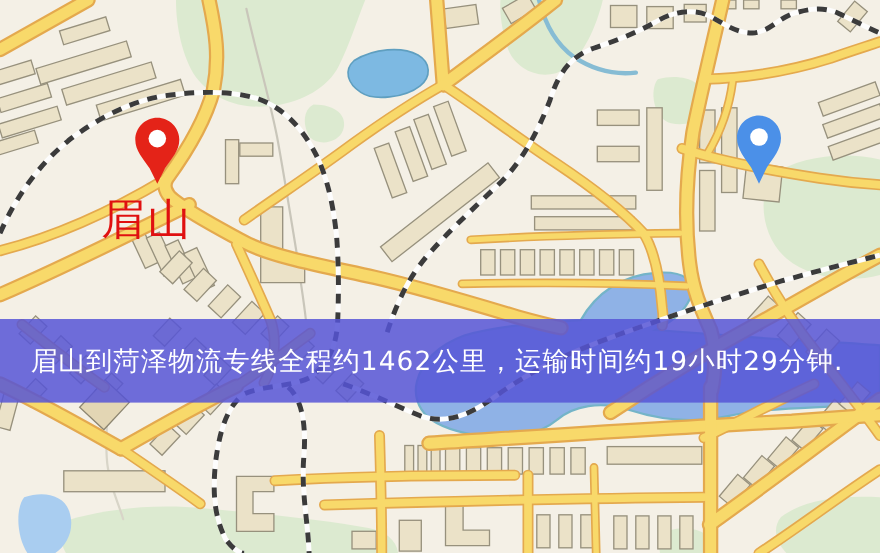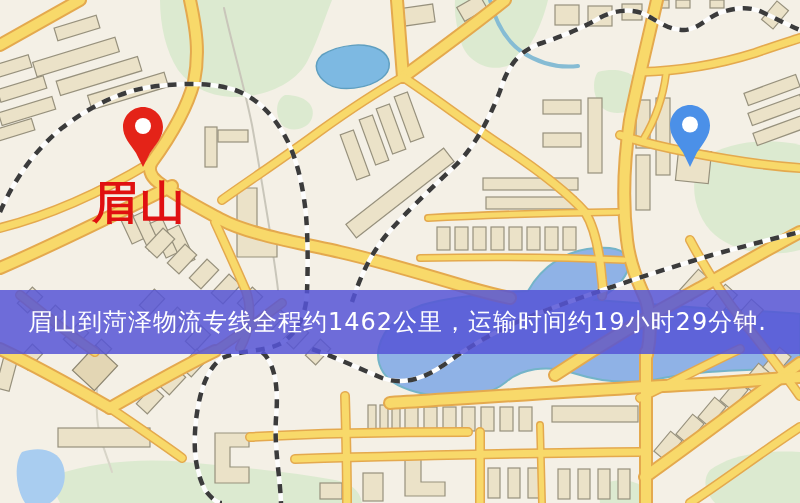--- a/index.html
+++ b/index.html
@@ -21,36 +21,36 @@
   .bld2{fill:#e3d6b4;stroke:#8d8671;stroke-width:1.2;}
   .rc{fill:none;stroke:#e4a94e;stroke-linecap:round;stroke-linejoin:round;}
   .rf{fill:none;stroke:#f8d96a;stroke-linecap:round;stroke-linejoin:round;}
   .cmaj{stroke-width:14;} .fmaj{stroke-width:10;}
   .cmin{stroke-width:10;} .fmin{stroke-width:7;}
   .ctin{stroke-width:8;}  .ftin{stroke-width:5;}
   .rwu{fill:none;stroke:#fdfdfd;stroke-width:4.5;}
   .rwd{fill:none;stroke:#3b3b3b;stroke-width:4.5;stroke-dasharray:9 8;}
   
   .banner{
-    position:absolute;left:0;top:290px;width:800px;height:64px;
+    position:absolute;left:0;top:290px;width:800px;height:76px;
     background:rgba(86,85,214,0.85);
     display:flex;align-items:center;
     z-index:30;
   }
   .banner span{
     padding-left:28px;color:#fff;font-size:24px;letter-spacing:1px;
     white-space:nowrap;font-family:"DejaVu Sans","Liberation Sans",sans-serif;
   }
   .pin{position:absolute;z-index:20;width:46px;}
   .pin-origin{left:120px;top:106px;}
   .pin-dest{left:667px;top:104px;}
   .city-label{
-    position:absolute;z-index:25;font-weight:bold;
+    position:absolute;z-index:25;font-weight:normal;
     font-family:"Liberation Serif","DejaVu Serif",serif;
-    font-size:45px;line-height:1;letter-spacing:3px;white-space:nowrap;
+    font-size:39px;line-height:1;letter-spacing:3px;white-space:nowrap;
   }
   .label-origin{left:92px;top:181px;color:#e01010;}
   .label-dest{left:641px;top:180px;color:#2531da;}
 </style>
 </head>
 <body>
 
 <div class="stage">
 
   <svg class="map" width="800" height="503" viewBox="0 0 800 503">

